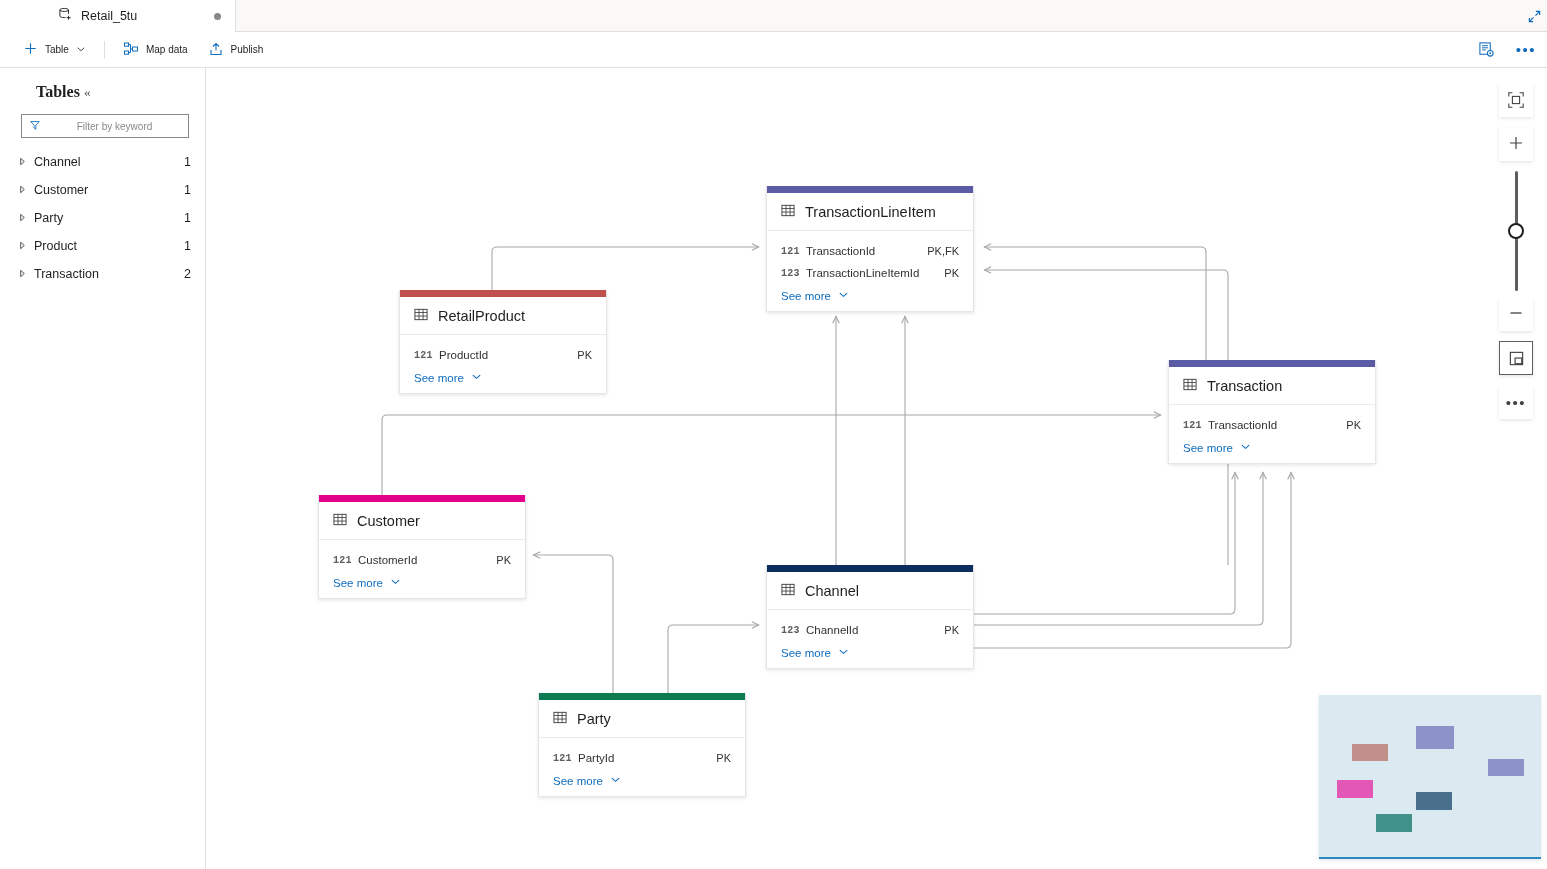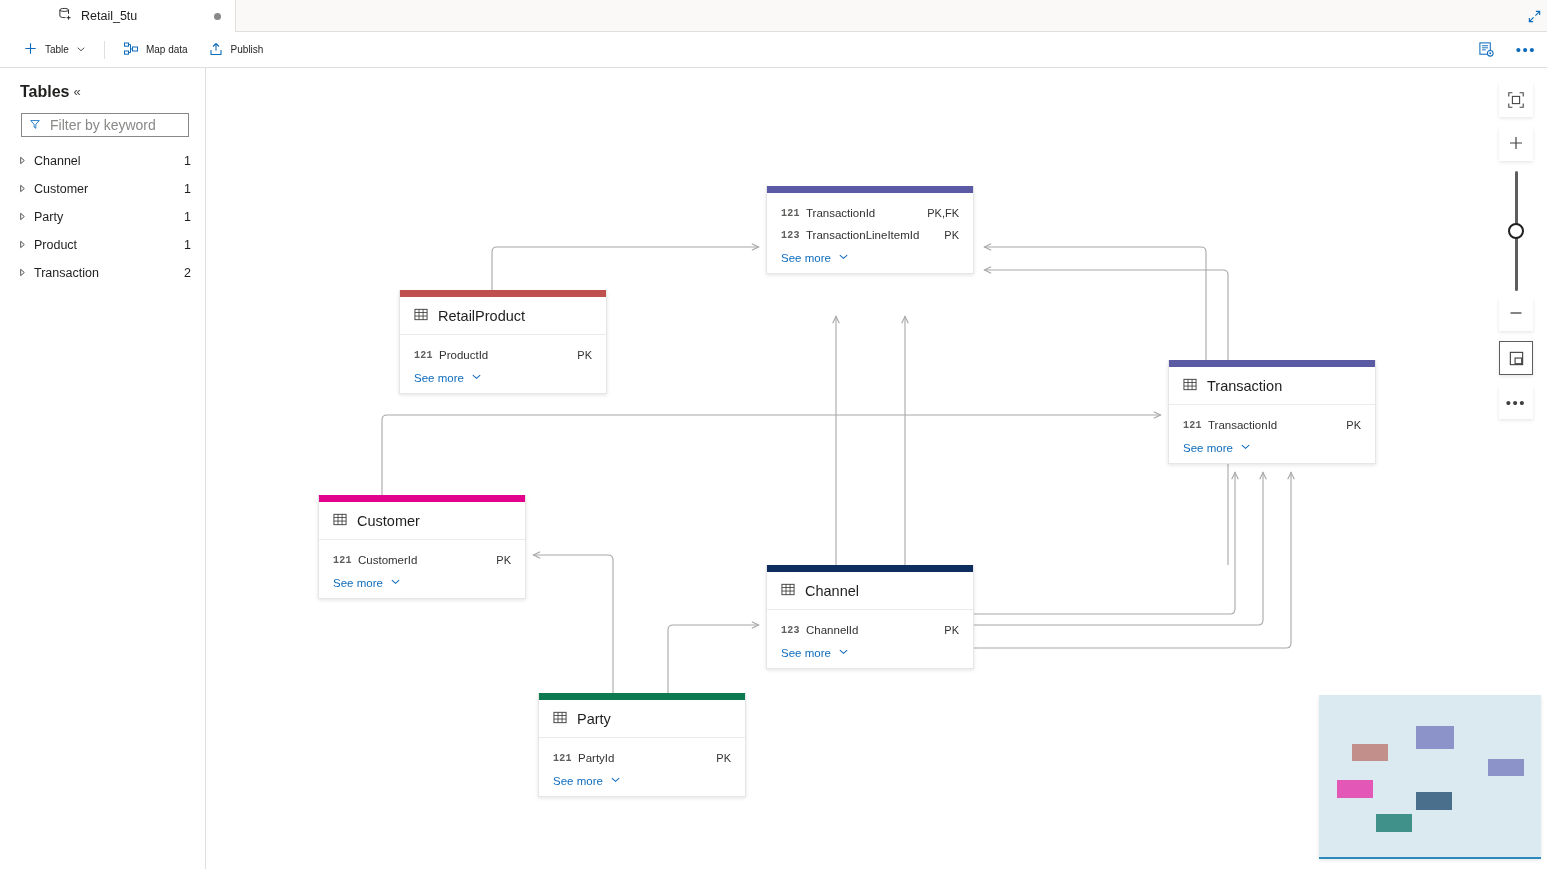--- a/index.html
+++ b/index.html
@@ -49,32 +49,33 @@
   .cmd-right { position: absolute; right: 8px; display: flex; align-items: center; gap: 14px; }
   .chev { font-size: 9px; color: #424242; }
 
   
   .sidebar {
     position: absolute; top: 68px; left: 0; width: 206px; height: 801px;
     background: #ffffff; border-right: 1px solid #e1dfdd;
   }
   .sb-head {
     display: flex; align-items: center; justify-content: flex-start;
-    padding: 14px 14px 6px 20px;
+    padding: 14px 14px 6px 36px;
+    font-family: Liberation Serif, serif;
   }
   .sb-title { font-size: 16px; font-weight: 600; color: #201f1e; }
   .collapse { color: #424242; font-size: 13px; cursor: pointer; padding: 2px 4px; }
   .filter-wrap { padding: 6px 16px 10px 21px; }
   .filter-box {
     display: flex; align-items: center; gap: 7px;
     border: 1px solid #8a8886; height: 24px; padding: 0 7px; background: #fff;
   }
   .filter-input {
-    border: 0; outline: 0; font-size: 14px; color: #605e5c; width: 100%;
-    font-family: "Liberation Sans", sans-serif; background: transparent;
+    border: 0; outline: 0; font-size: 10px; color: #605e5c; width: 100%;
+    font-family: "Liberation Sans", sans-serif; background: transparent; text-align: center;
   }
   .filter-input::placeholder { color: #8a8886; }
   .tree-item {
     display: flex; align-items: center; height: 28px; padding: 0 14px 0 18px;
     font-size: 12.5px; cursor: pointer;
   }
   .tw { width: 16px; color: #424242; font-size: 9px; flex: none; }
   .tree-label { flex: 1; color: #201f1e; }
   .tree-count { color: #201f1e; font-size: 12.5px; }
 
@@ -304,20 +305,27 @@
 
         <path d="M768,546 L1024,546 Q1029,546 1029,541 L1029,404" marker-end="url(#arw)"></path>
         <path d="M768,557 L1052,557 Q1057,557 1057,552 L1057,404" marker-end="url(#arw)"></path>
         <path d="M768,580 L1080,580 Q1085,580 1085,575 L1085,404" marker-end="url(#arw)"></path>
       </g>
     </svg>
 
     <div id="cards">
         <div class="card" style="left: 560px; top: 118px; width: 208px;">
           <div class="card-bar" style="background:#5b5ba5"></div>
+          <div class="card-head">
+            <span><svg class="tbl-glyph" viewBox="0 0 16 15">
+                <rect x="1" y="1.5" width="14" height="12" fill="none" stroke="#323130" stroke-width="1"></rect>
+                <path d="M1 5.2h14M1 9.3h14M5.7 1.5v12M10.4 1.5v12" stroke="#323130" stroke-width=".9"></path>
+              </svg></span>
+            <span class="card-title">TransactionLineItem</span>
+          </div>
           <div class="card-body">
             <div class="field">
               <span class="ftype">121</span>
               <span class="fname">TransactionId</span>
               <span class="fkey">PK,FK</span>
             </div>
             <div class="field">
               <span class="ftype">123</span>
               <span class="fname">TransactionLineItemId</span>
               <span class="fkey">PK</span>

